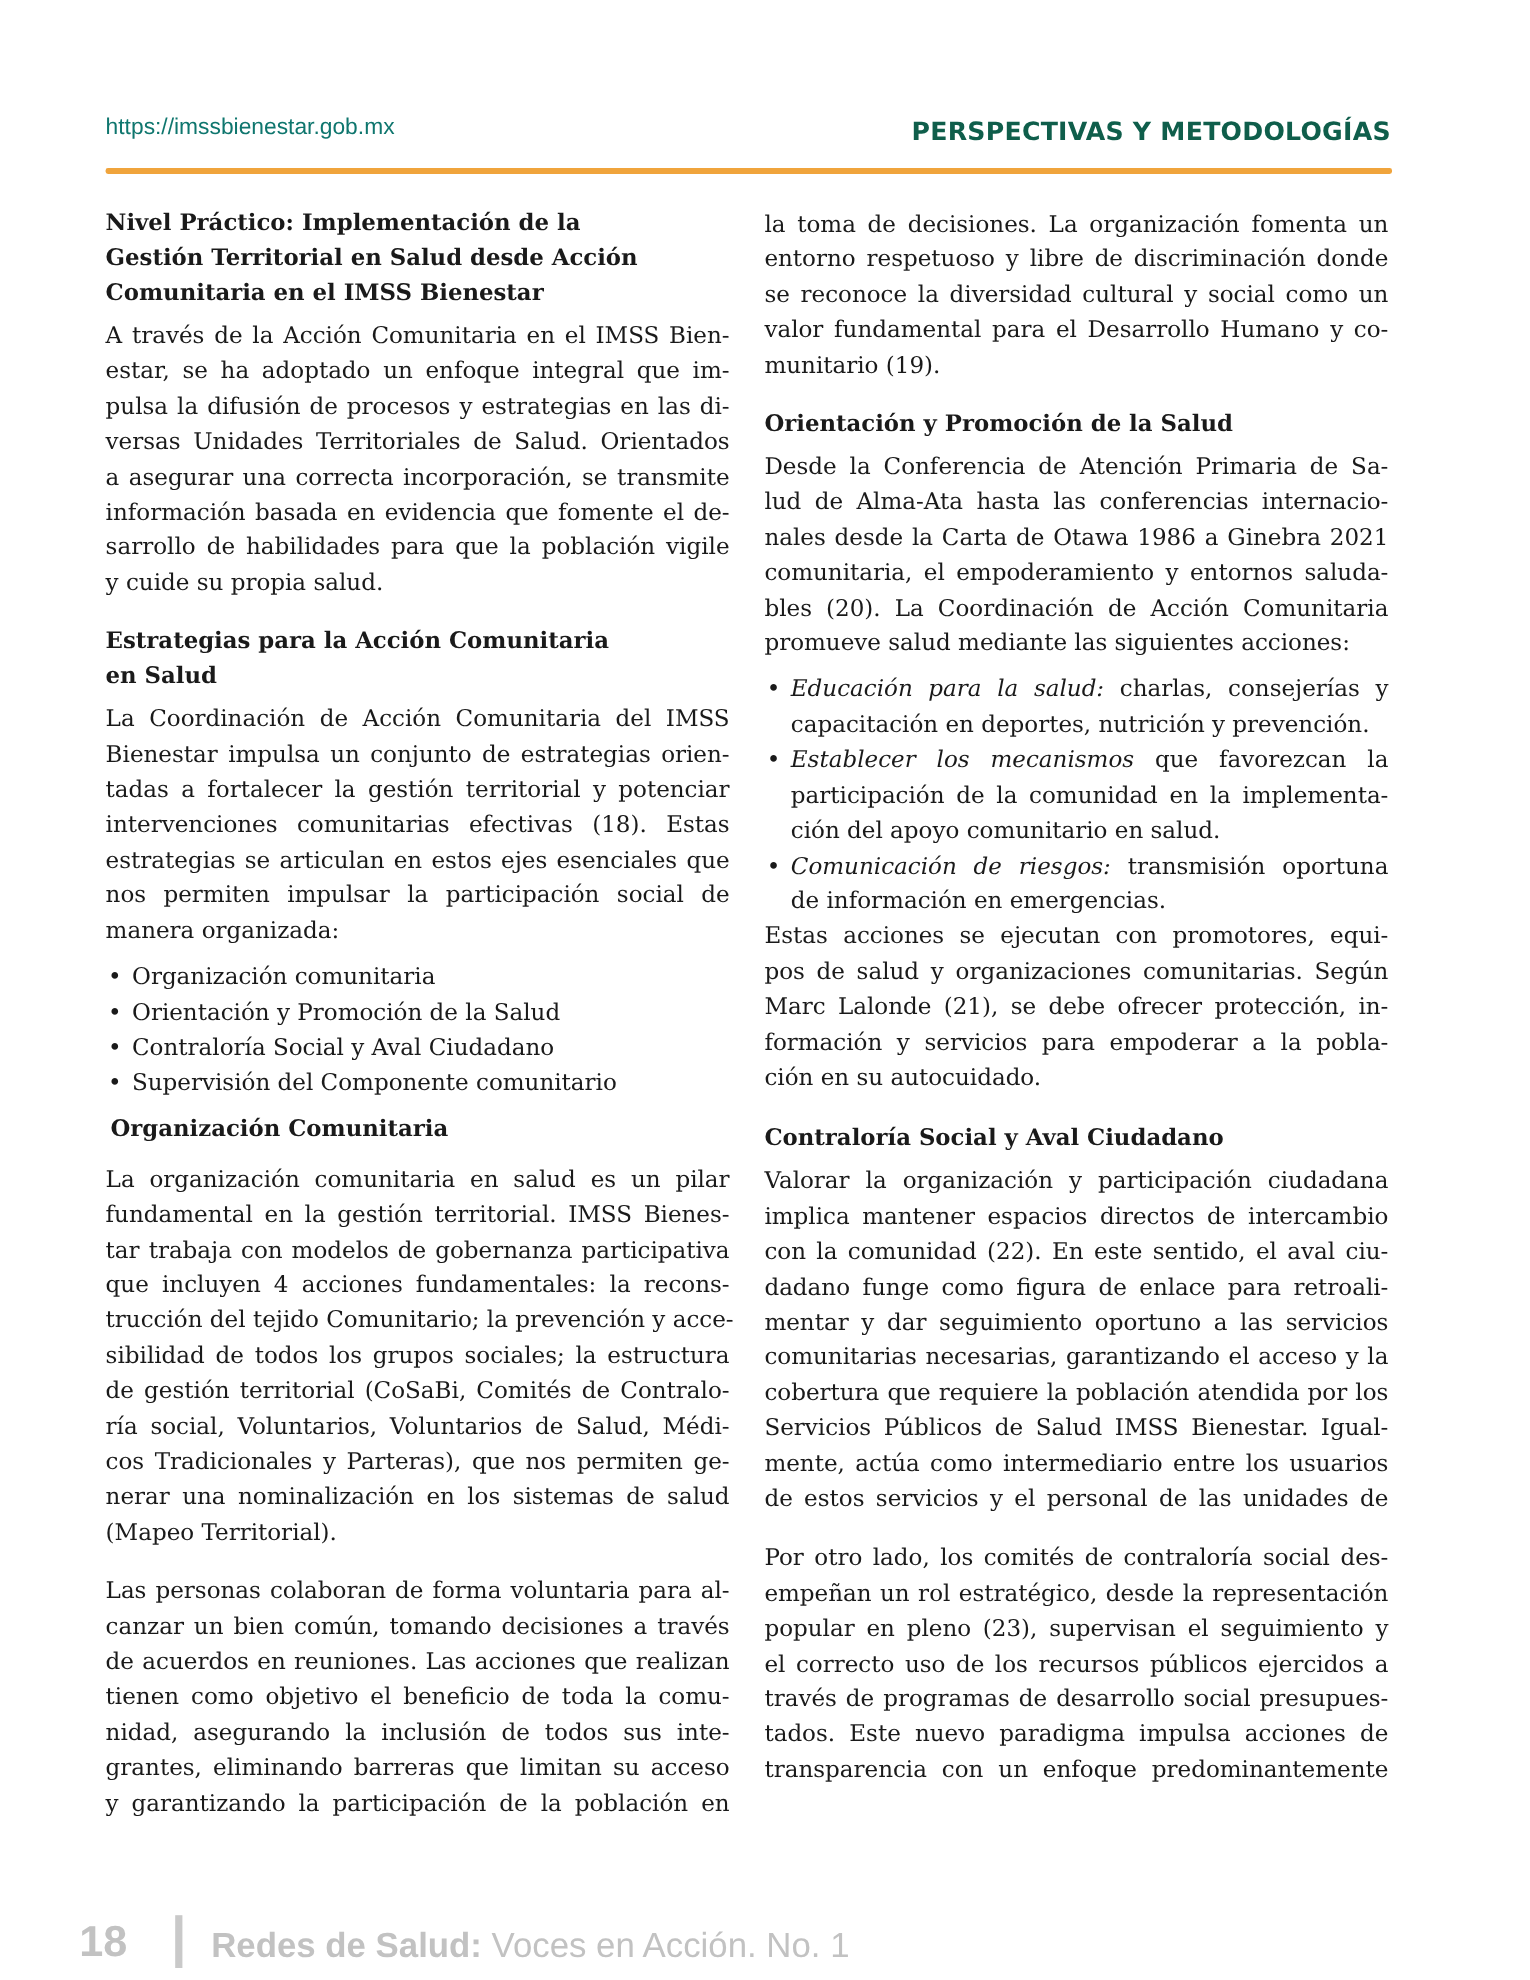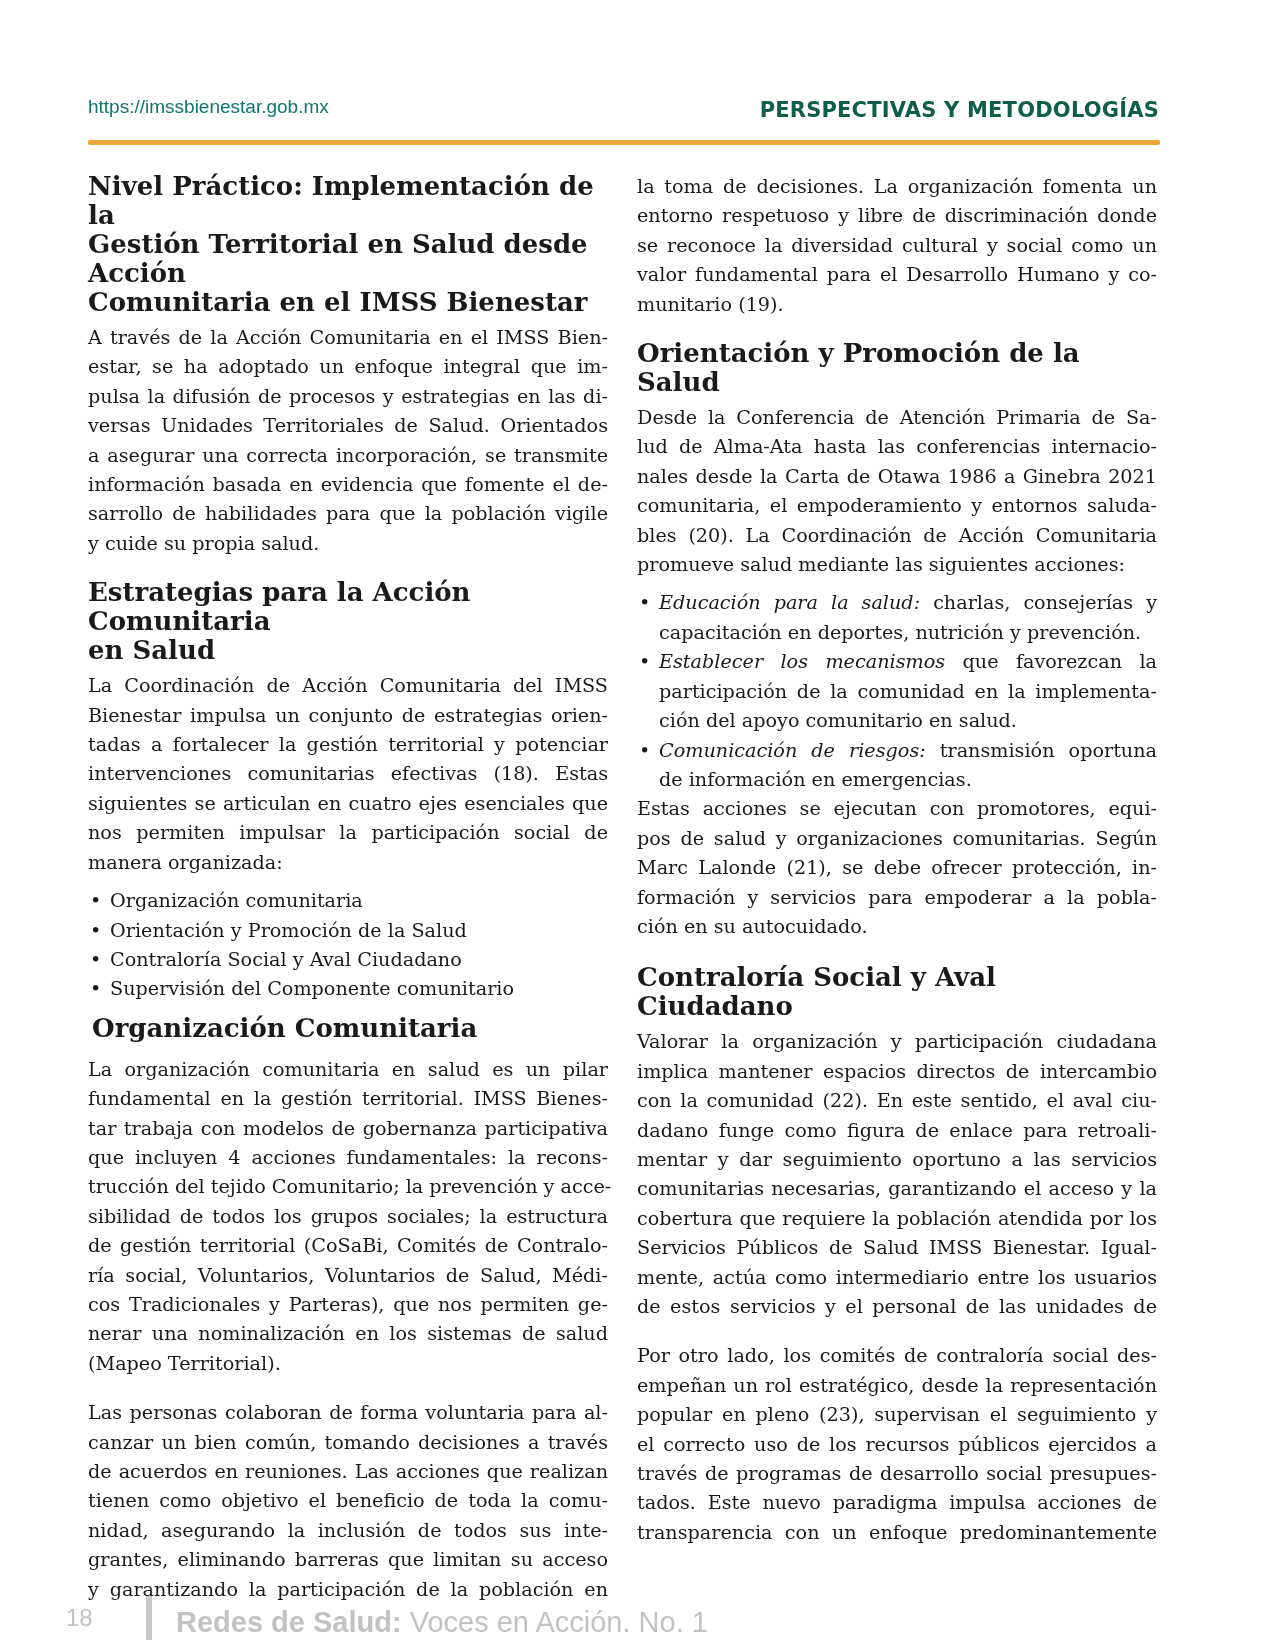--- a/index.html
+++ b/index.html
@@ -3,32 +3,32 @@
   <meta charset="utf-8">
   <style>
     html, body { margin: 0; padding: 0; background: #ffffff; }
     body { width: 1275px; height: 1650px; position: relative; overflow: hidden; color: #1a1a1a; }
     .hdr-url { position: absolute; left: 88px; top: 96px; font-family: "Liberation Sans", sans-serif; font-size: 19px; color: #0f766e; }
     .hdr-section { position: absolute; right: 116px; top: 98px; font-family: "DejaVu Sans", sans-serif; font-weight: bold; font-size: 21px; color: #0f5e4b; letter-spacing: 0.2px; }
     .hdr-rule { position: absolute; left: 88px; top: 140px; width: 1072px; height: 5px; background: #f0a43c; border-radius: 2px; }
     .col { position: absolute; top: 172px; width: 520px; font-family: "DejaVu Serif", serif; font-size: 19.2px; line-height: 29.4px; }
     .col-left { left: 88px; }
     .col-right { left: 637px; }
-    .h { font-weight: bold; font-size: 26px; line-height: 29px; margin: 0; }
+    .h { font-weight: bold; font-size: 19px; line-height: 29px; margin: 0; }
     .p { margin: 0; text-align: justify; }
     .ln { display: block; text-align: justify; text-align-last: justify; white-space: nowrap; }
     .ln.last { text-align-last: left; }
     .gap-s { height: 6px; }
     .gap-m { height: 20px; }
     ul.b { list-style: none; margin: 0; padding: 0; }
     ul.b li { position: relative; padding-left: 22px; }
     ul.b li::before { content: "\2022"; position: absolute; left: 2px; top: 0; }
     .it { font-style: italic; }
     .foot { position: absolute; left: 66px; top: 1598px; font-family: "Liberation Sans", sans-serif; color: #c2c2c2; }
-    .foot-num { position: absolute; left: 0; top: 0; font-size: 24px; font-weight: normal; line-height: 40px; }
+    .foot-num { position: absolute; left: 0; top: 0; font-size: 36px; font-weight: bold; line-height: 40px; }
     .foot-bar { position: absolute; left: 80px; top: -2px; width: 6px; height: 44px; background: #c9c9c9; }
     .foot-title { position: absolute; left: 110px; top: 8px; font-size: 29px; white-space: nowrap; }
     .foot-title b { font-weight: bold; }
   </style>
 </head>
 <body>
 
 <div>
   <div class="hdr-url">https://imssbienestar.gob.mx</div>
   <div class="hdr-section">PERSPECTIVAS Y METODOLOGÍAS</div>
@@ -56,21 +56,21 @@
   <h2 class="h">
     <span style="display:block">Estrategias para la Acción Comunitaria</span>
     <span style="display:block">en Salud</span>
   </h2>
   <div class="gap-s"></div>
   <p class="p">
     <span class="ln">La Coordinación de Acción Comunitaria del IMSS</span>
     <span class="ln">Bienestar impulsa un conjunto de estrategias orien-</span>
     <span class="ln">tadas a fortalecer la gestión territorial y potenciar</span>
     <span class="ln">intervenciones comunitarias efectivas (18). Estas</span>
-    <span class="ln">siguientes se articulan en cuatro ejes esenciales que</span>
+    <span class="ln">estrategias se articulan en estos ejes esenciales que</span>
     <span class="ln">nos permiten impulsar la participación social de</span>
     <span class="ln last">manera organizada:</span>
   </p>
   <div class="gap-s" style="height:9px"></div>
   <ul class="b">
     <li>Organización comunitaria</li>
     <li>Orientación y Promoción de la Salud</li>
     <li>Contraloría Social y Aval Ciudadano</li>
     <li>Supervisión del Componente comunitario</li>
   </ul>

